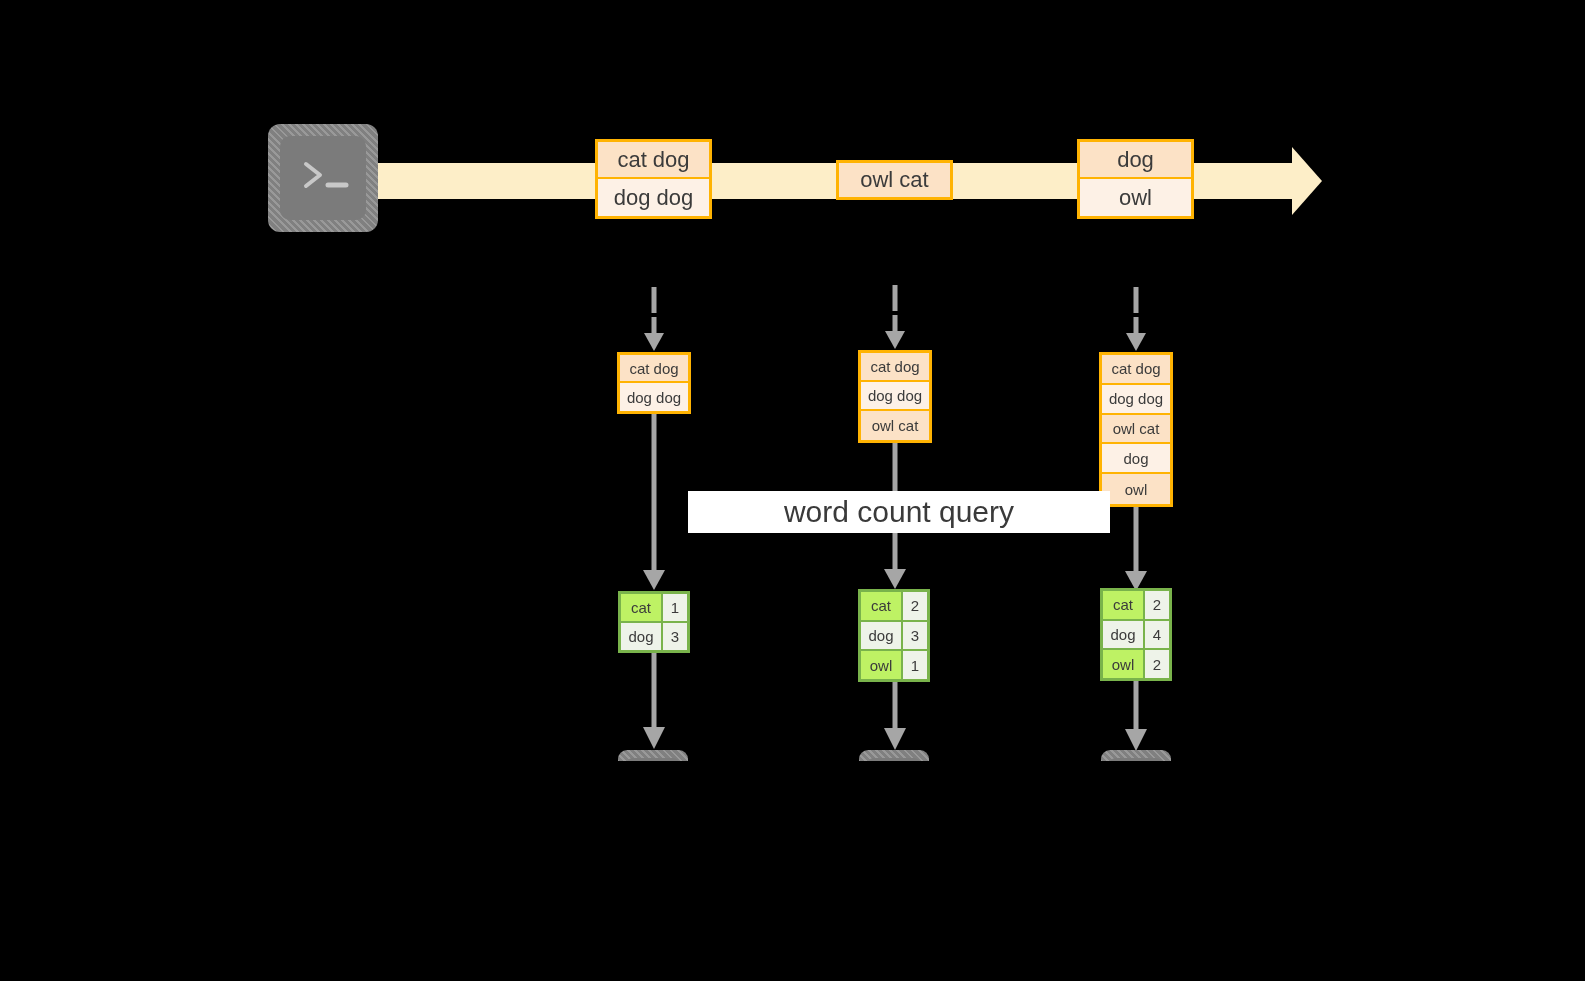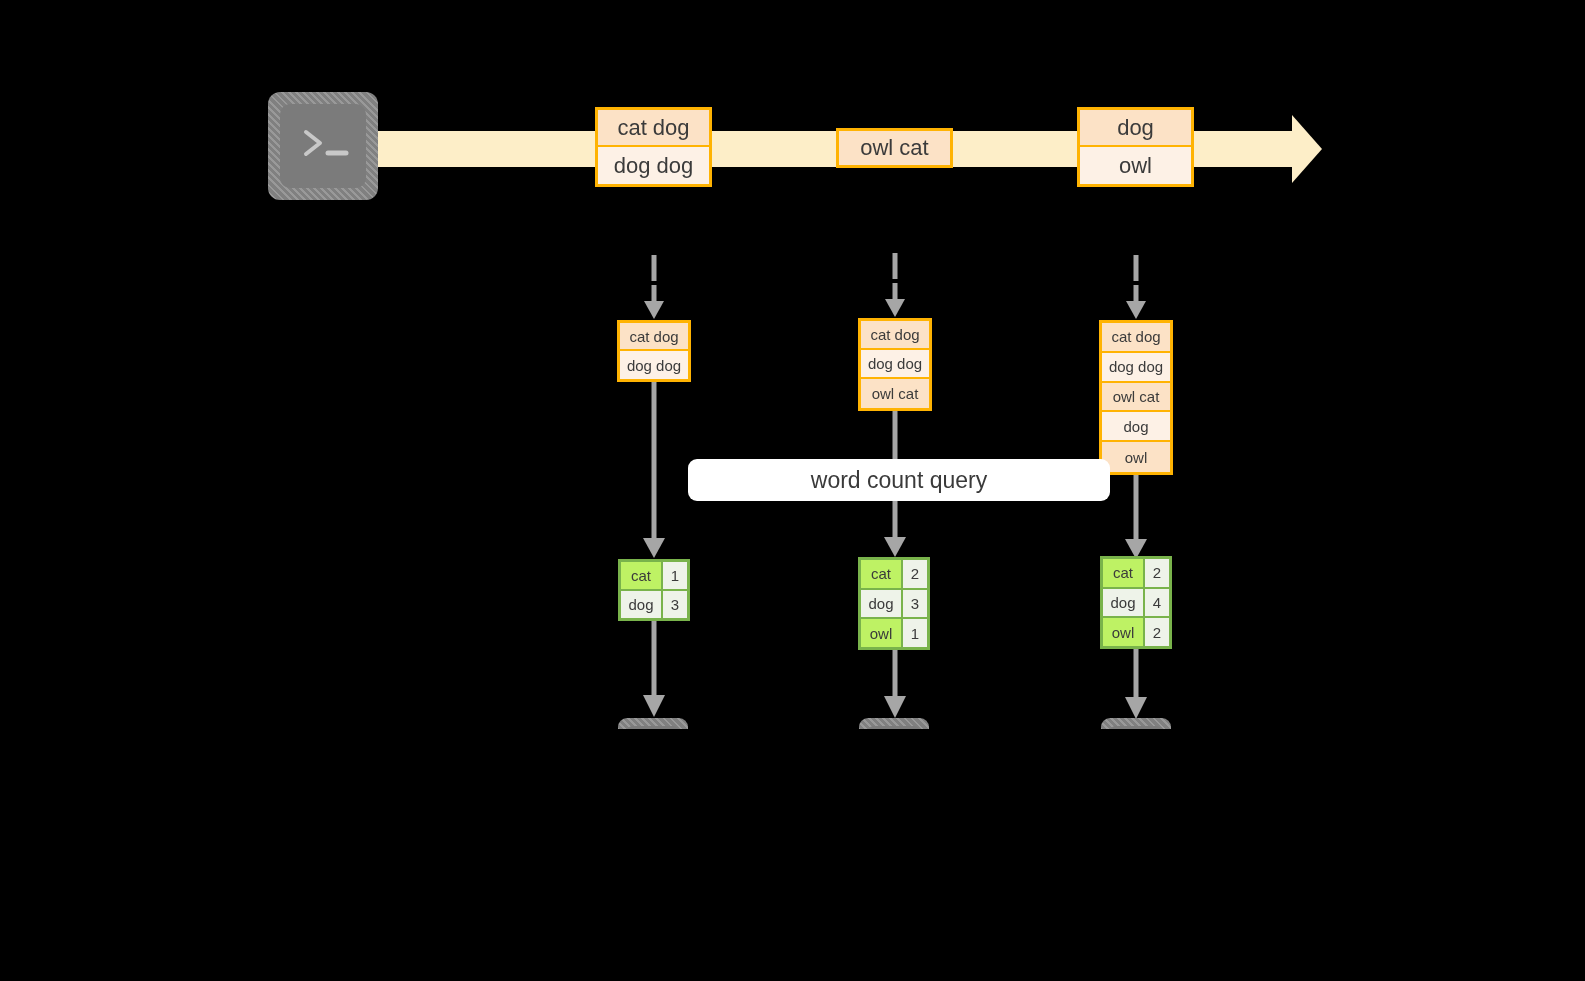--- a/index.html
+++ b/index.html
@@ -8,20 +8,21 @@
     padding: 0;
     background: #000000;
   }
   #canvas {
     position: relative;
     width: 1585px;
     height: 729px;
     background: #000000;
     font-family: "Liberation Sans", sans-serif;
     overflow: hidden;
+    margin-top: 32px;
   }
 
   
   .term {
     position: absolute;
     box-sizing: border-box;
     background: #808080;
     border-radius: 12px;
     background-image:
       repeating-linear-gradient(45deg,
@@ -273,15 +274,15 @@
   </svg>
 
   <div class="term" style="left:1101px; top:718px; width:70px; height:62px; border-radius:9px;">
     <div class="term-inner" style="left:8px; top:8px; right:8px; bottom:8px; border-radius:7px;"></div>
     <svg style="left:16px; top:16px;" width="40" height="30" viewBox="0 0 40 30">
       <path d="M6 6 L15 14 L6 22" fill="none" stroke="#c0c0c0" stroke-width="3" stroke-linecap="round" stroke-linejoin="round"></path>
       <path d="M21 21 L32 21" fill="none" stroke="#c0c0c0" stroke-width="3.5" stroke-linecap="round"></path>
     </svg>
   </div>
 
-  <div class="qlabel" style="left:688px; top:459px; width:422px; height:42px; font-size:23px;border-radius:9px;">word count query</div>
+  <div class="qlabel" style="left:688px; top:459px; width:422px; height:42px; font-size:30px;">word count query</div>
 
 </div>
 
 </body></html>

